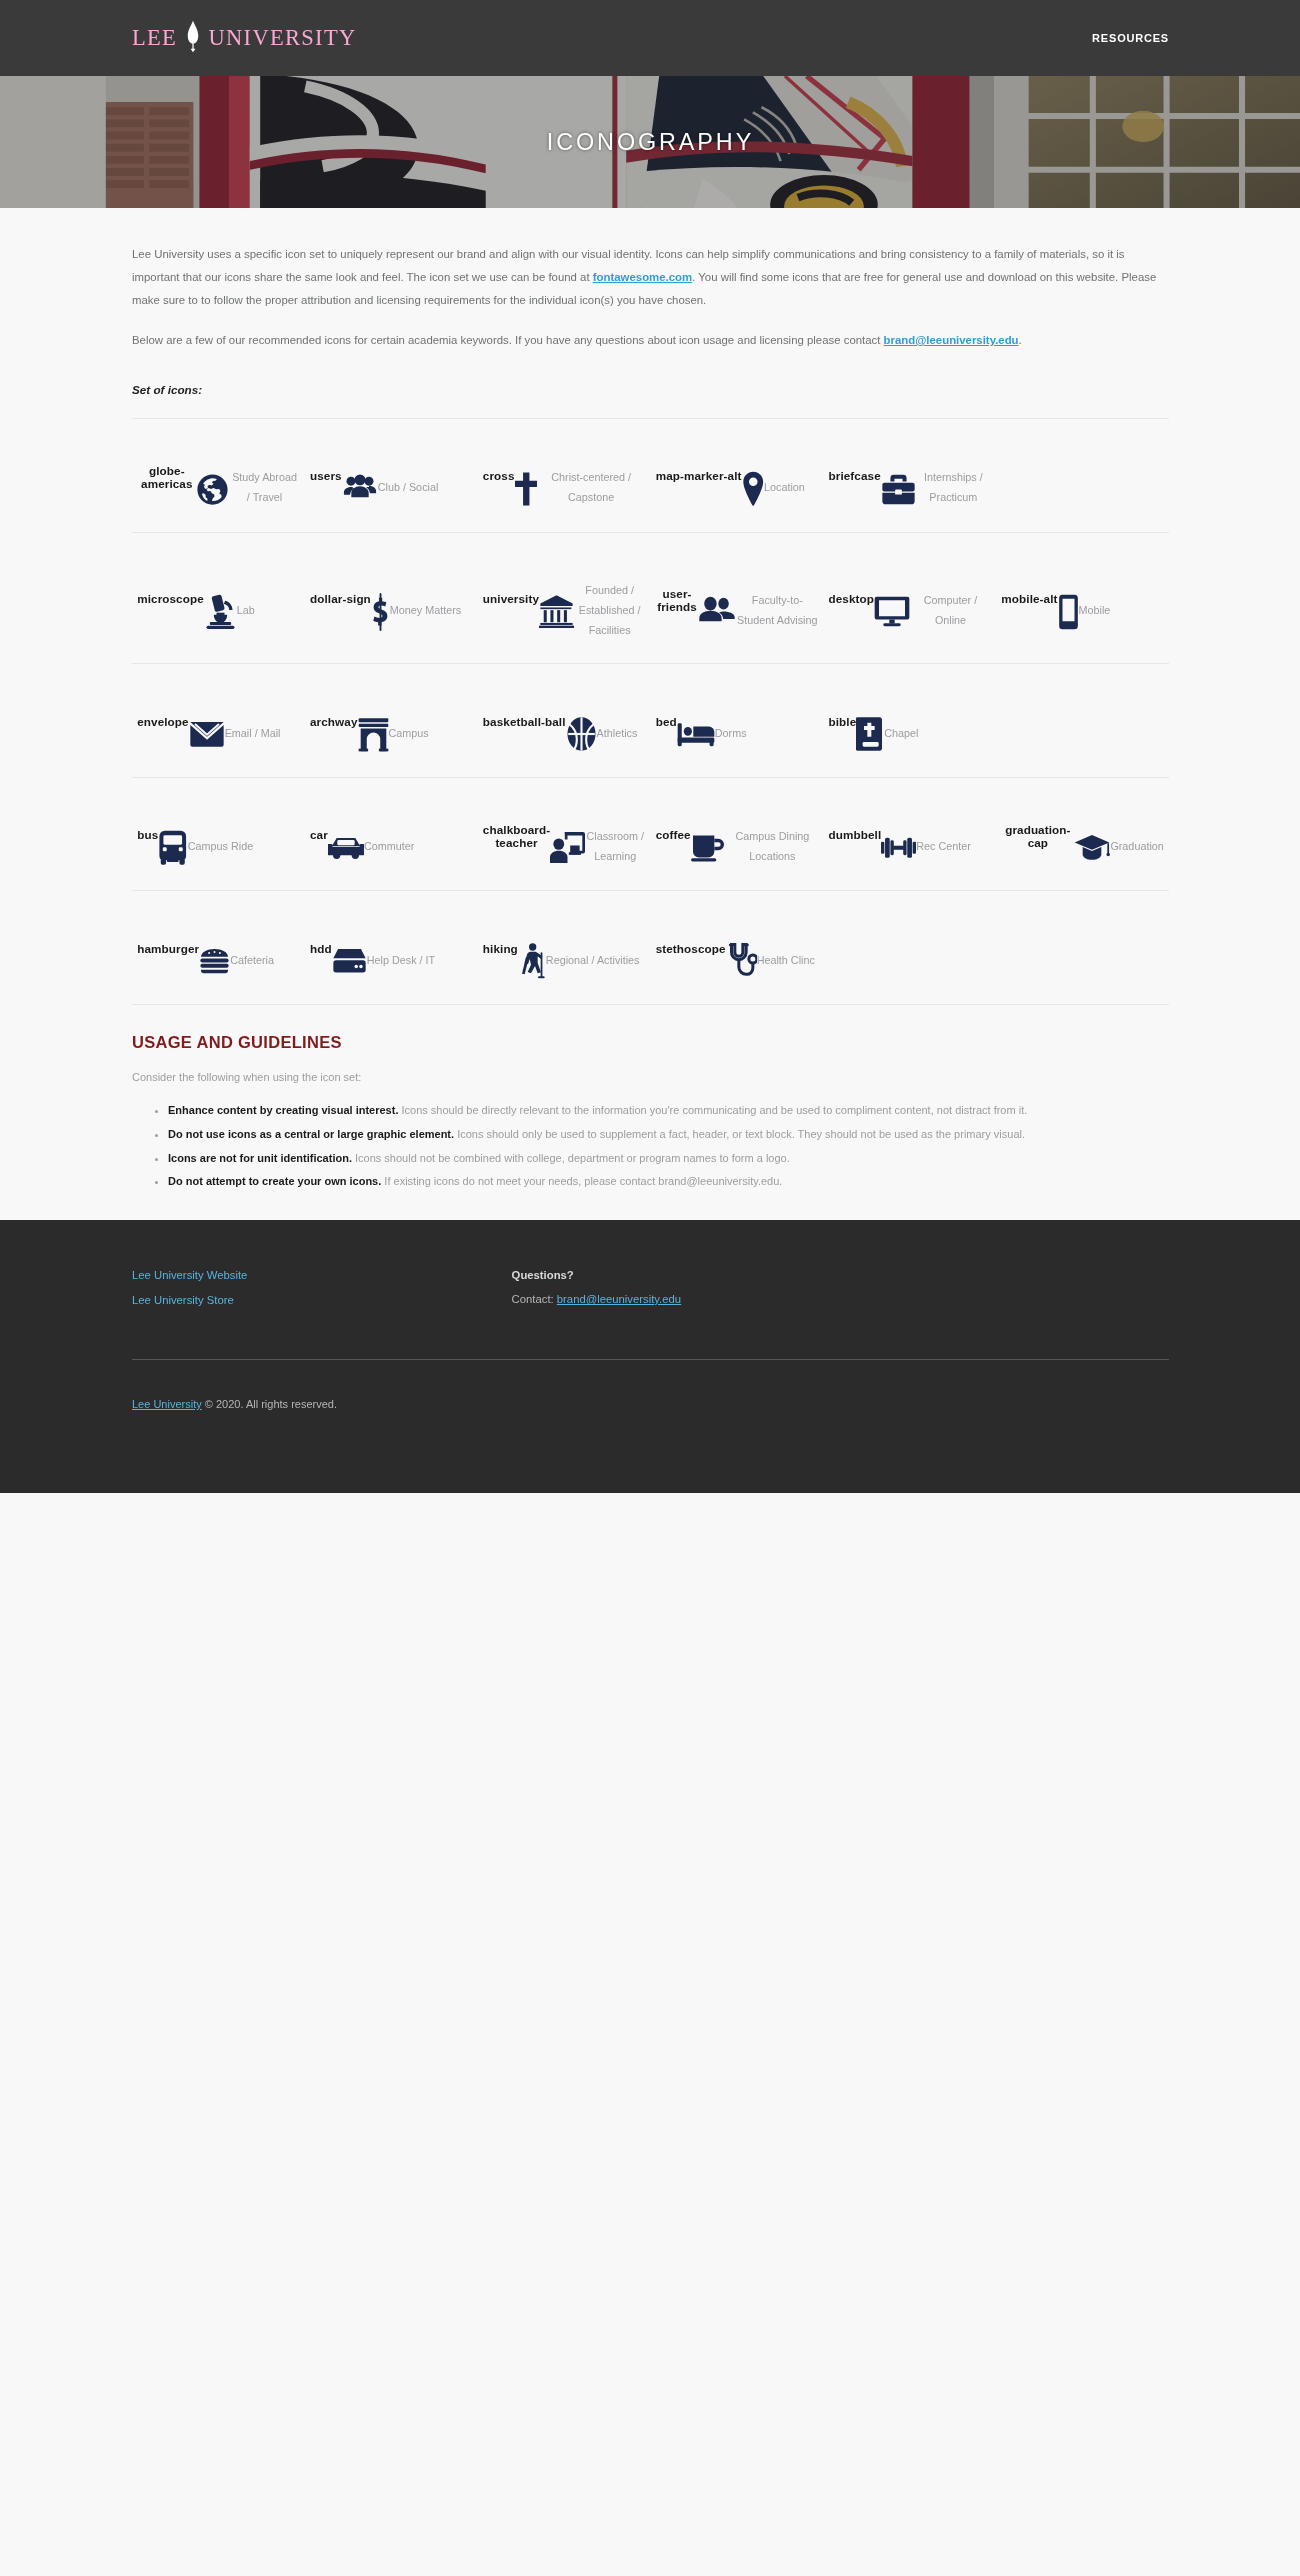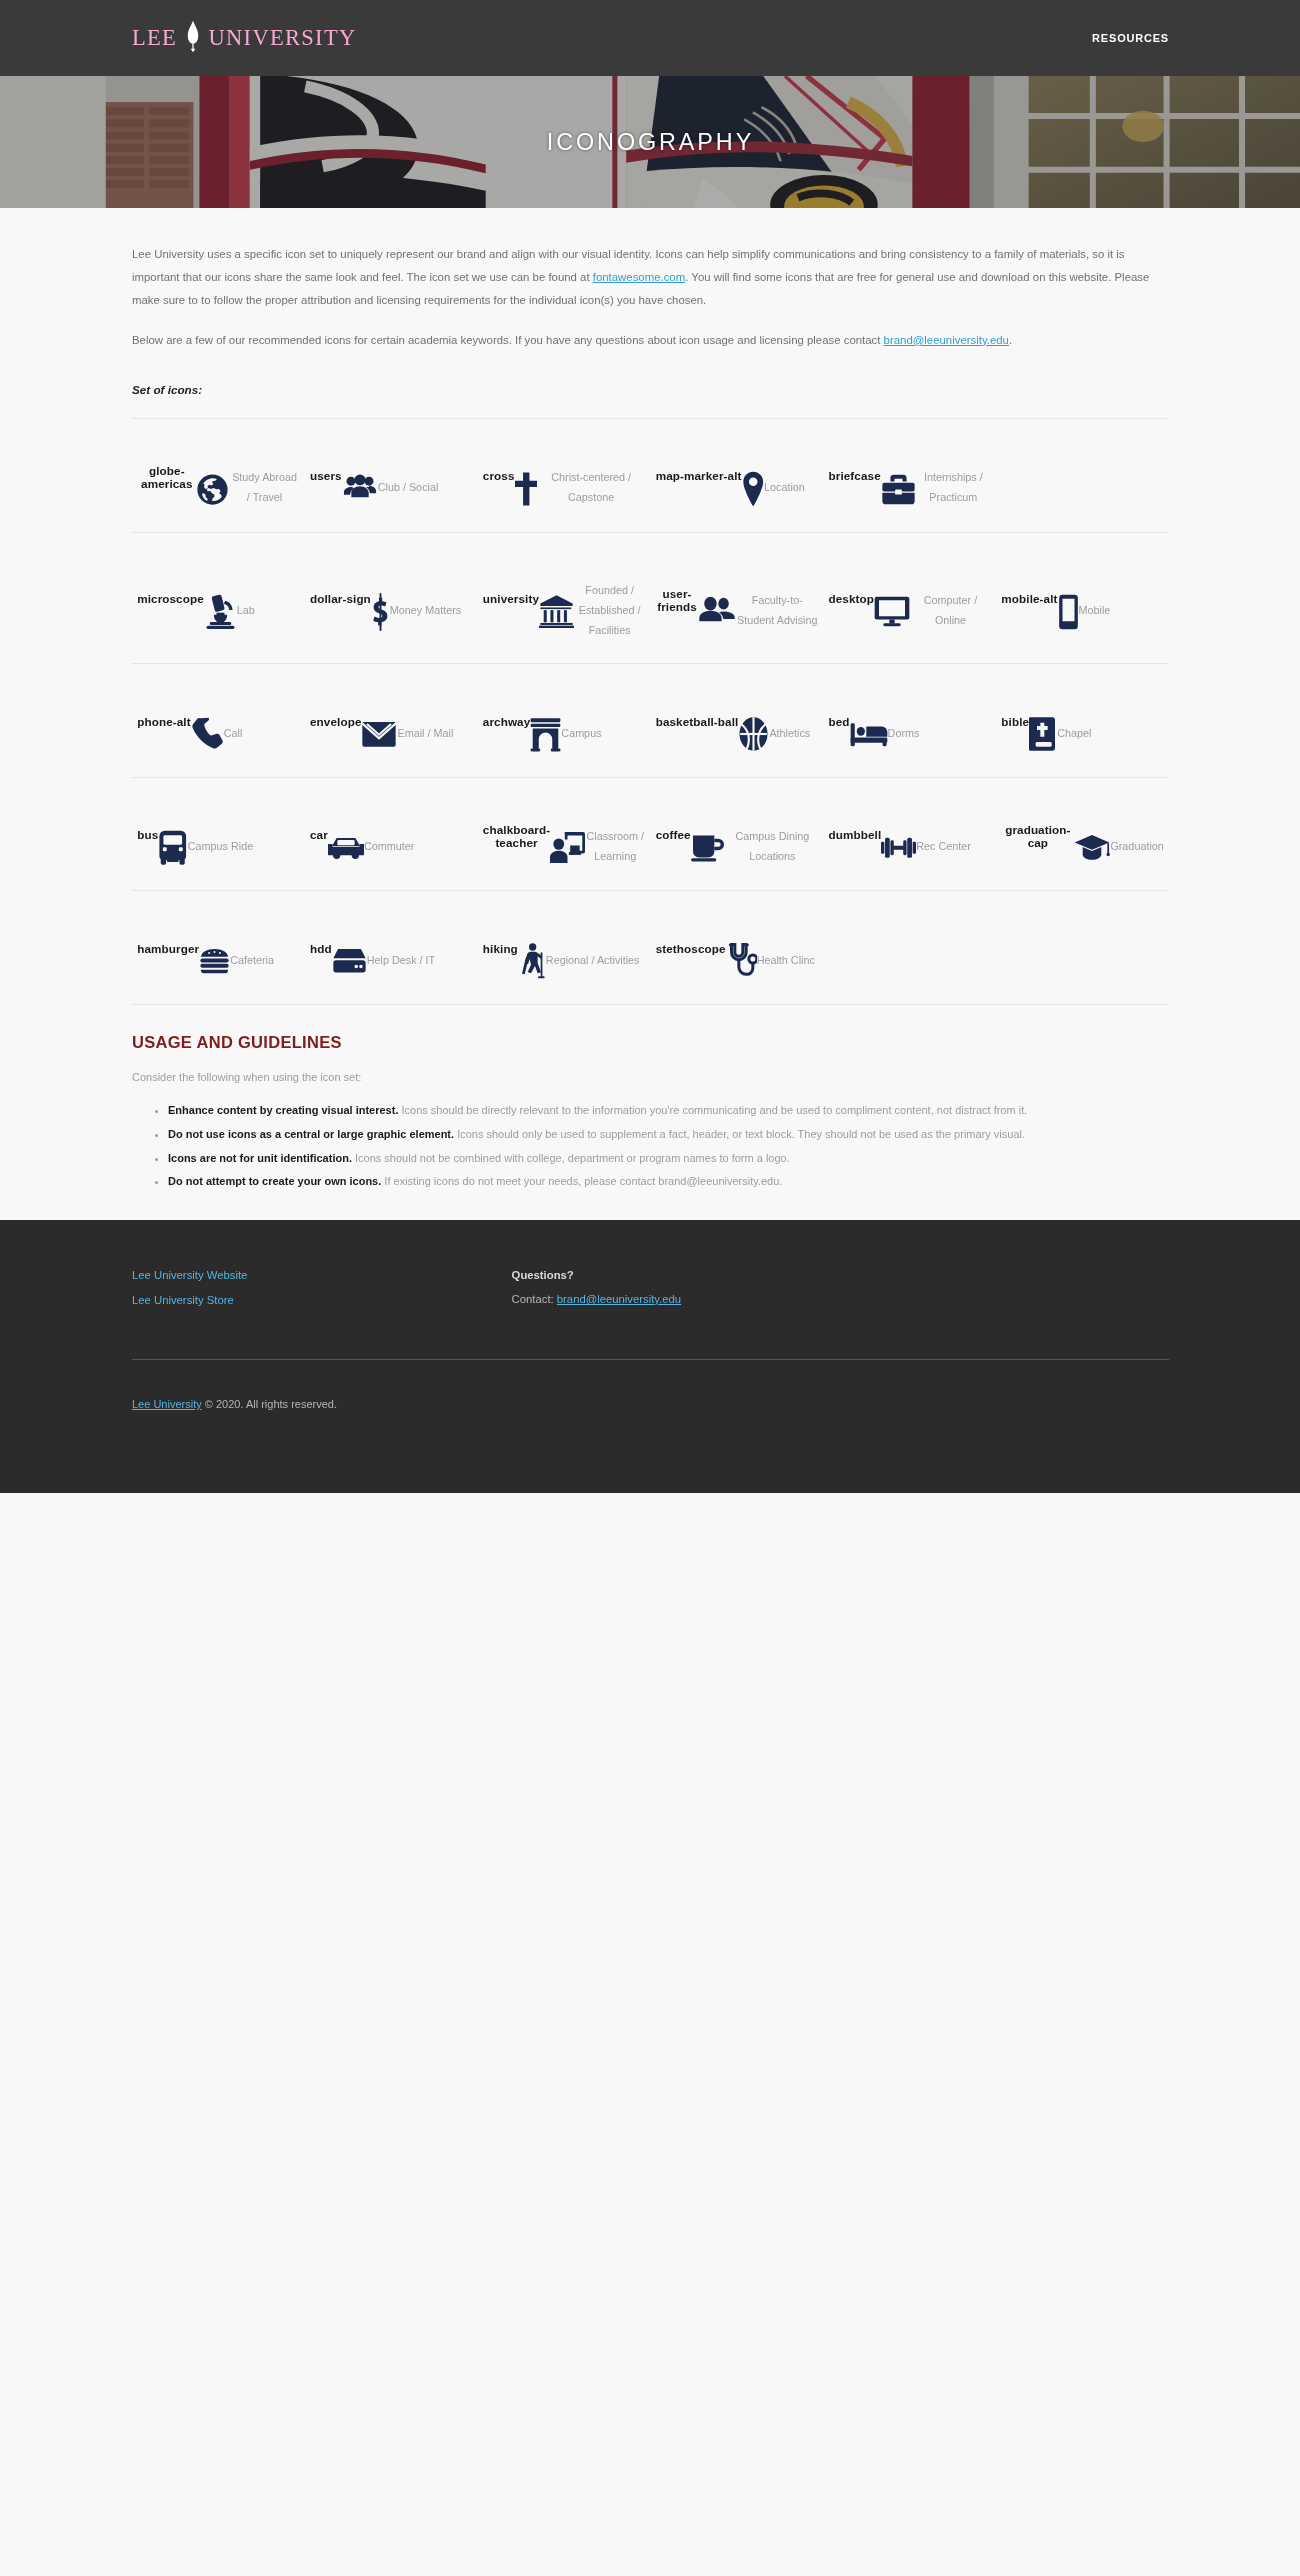--- a/index.html
+++ b/index.html
@@ -72,21 +72,21 @@
   .content { width: 1037px; margin: 0 auto; }
 
   .intro { padding-top: 35px; }
   .intro p {
     font-size: 11.4px;
     line-height: 2.0;
     color: #6f7173;
     max-width: 1037px;
   }
   .intro p + p { margin-top: 17.3px; }
-  a.inline-link { color: #2e9fd4; text-decoration: underline; cursor: pointer; }
+  a.inline-link { color: #2e9fd4; text-decoration: underline; cursor: pointer; font-weight: bold; }
 
   .set-label {
     margin-top: 31px;
     font-size: 11.7px;
     font-weight: 700;
     font-style: italic;
     color: #222;
   }
 
   
@@ -417,29 +417,20 @@
               <svg width="21" height="36" viewBox="0 0 30 54">
                 <path d="M6 1h18a5 5 0 0 1 5 5v42a5 5 0 0 1-5 5H6a5 5 0 0 1-5-5V6a5 5 0 0 1 5-5zm0 6v34h18V7z"></path>
                 <circle cx="15" cy="47" r="2.6"></circle>
               </svg>
             </div>
             <div class="icon-caption">Mobile</div>
           </div>
         </div>
         <div class="icon-row">
           <div class="icon-cell">
-            <div class="icon-name">phone-alt</div>
-            <div class="icon-art">
-              <svg width="33" height="35" viewBox="0 0 48 50">
-                <path d="M13.5 1.5a3.5 3.5 0 0 0-4.5 1L3.2 9.6c-1.3 1.6-1.6 3.8-.8 5.7C8 28.8 18.8 39.6 32 45c1.9.8 4.1.5 5.7-.8l7.1-5.8a3.5 3.5 0 0 0 1-4.5l-4.4-8.2a3.5 3.5 0 0 0-4.2-1.7l-6.5 2.2a3.5 3.5 0 0 1-3.6-.9c-3.7-3.7-6.3-8.2-7.7-13.1a3.5 3.5 0 0 1 1.2-3.6l4.4-3.6a3.5 3.5 0 0 0 .8-4.4z"></path>
-              </svg>
-            </div>
-            <div class="icon-caption">Call</div>
-          </div>
-          <div class="icon-cell">
             <div class="icon-name">envelope</div>
             <div class="icon-art">
               <svg width="36" height="28" viewBox="0 0 54 40">
                 <path d="M2 2h50L27 24 2 2z"></path>
                 <path d="M2 6.5 27 28.5 52 6.5V36a3 3 0 0 1-3 3H5a3 3 0 0 1-3-3z"></path>
                 <path d="M9 5 27 21 45 5" fill="none" stroke="#f8f8f8" stroke-width="3"></path>
               </svg>
             </div>
             <div class="icon-caption">Email / Mail</div>
           </div>

